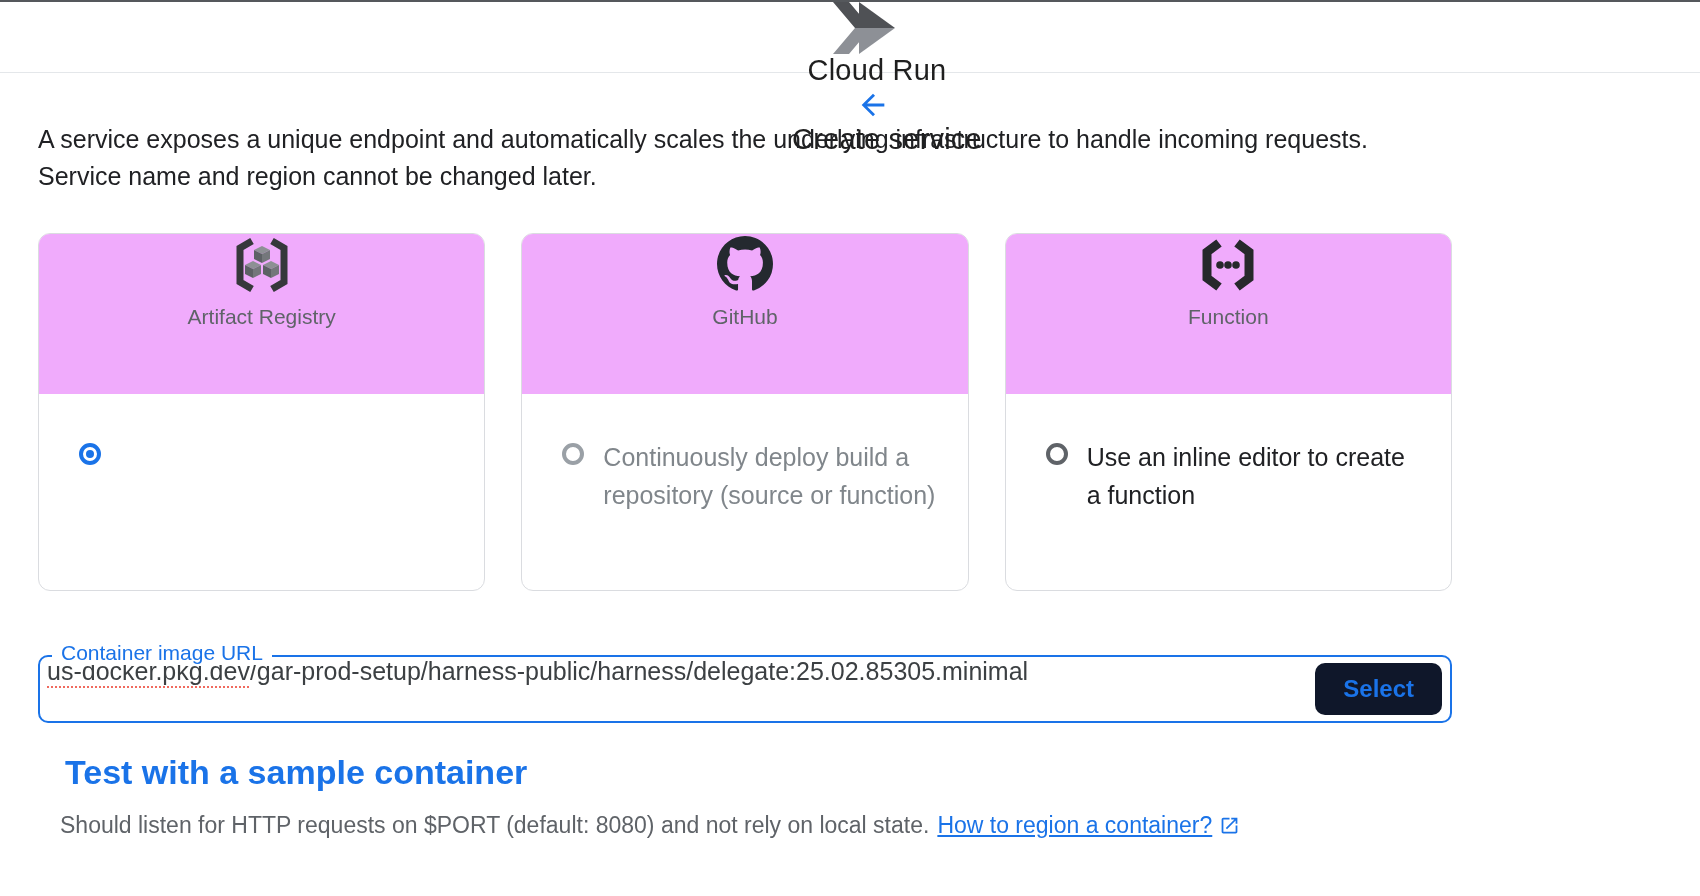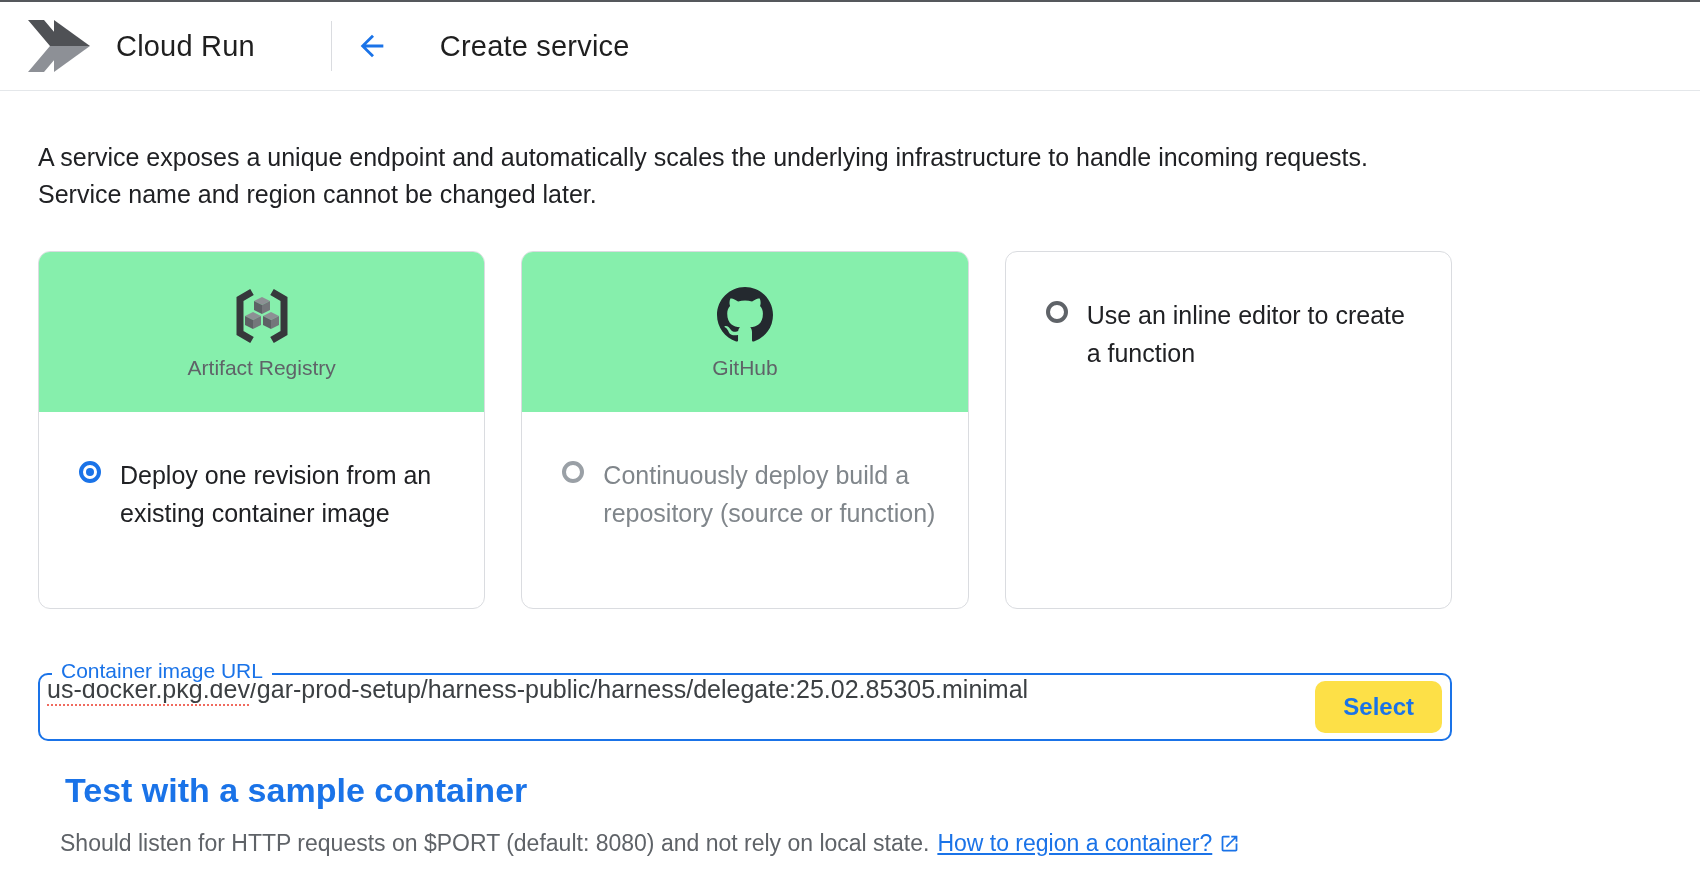--- a/index.html
+++ b/index.html
@@ -4,58 +4,58 @@
 <style>
   * { box-sizing: border-box; }
   html,body { margin:0; padding:0; }
   body {
     width:1700px; height:896px; background:#ffffff;
     font-family:"Liberation Sans", sans-serif; color:#202124; overflow:hidden;
   }
   .top-edge { height:2px; background:#55585c; }
 
   
-  .header { height:89px; display:flex; align-items:center; padding-left:28px;
-            border-bottom:1px solid #e4e7ea; background:#fff; }
+  .header { height:71px; display:flex; align-items:center; padding-left:28px;
+            border-bottom:1px solid #e4e7ea; background:#fff;flex-direction:column; }
   .logo { width:62px; height:52px; display:flex; align-items:center; }
   .product-title { font-size:29px; color:#1f1f1f; margin-left:26px; letter-spacing:.2px; }
   .hdr-divider { width:1px; height:50px; background:#dadce0; margin-left:76px; }
   .back-btn { width:44px; height:44px; margin-left:18px; display:flex; align-items:center;
               justify-content:center; border:none; background:transparent; cursor:pointer; border-radius:50%; }
   .page-title { font-size:29px; color:#1f1f1f; margin-left:46px; letter-spacing:.2px; }
 
   
   .main { padding:0 38px; }
   .intro { margin-top:48px; font-size:25px; line-height:37px; color:#202124; max-width:1420px; }
 
   
   .cards { margin-top:38px; display:grid; grid-template-columns:repeat(3,1fr); gap:36px; width:1414px; }
   .card { height:358px; border:1px solid #dadce0; border-radius:12px; background:#fff; overflow:hidden; }
-  .card-top { height:160px; background:#86efac; display:flex; align-items:center; justify-content:center; gap:60px; }
+  .card-top { height:160px; background:#f0abfc; display:flex; justify-content:center; gap:60px; }
   .icon-stack { display:flex; flex-direction:column; align-items:center; gap:13px; }
   .icon-box { height:58px; display:flex; align-items:flex-end; justify-content:center; }
   .icon-label { font-size:21px; color:#5f6368; }
   .card-body { padding:44px 26px 0 40px; display:flex; gap:19px; cursor:pointer; }
   .radio { width:22px; height:22px; border-radius:50%; flex:none; position:relative; margin-top:5px; }
   .radio.selected { border:4px solid #1a73e8; }
   .radio.selected::after { content:""; position:absolute; inset:3px; background:#1a73e8; border-radius:50%; }
   .radio.unsel-light { border:4px solid #9aa0a6; }
   .radio.unsel-dark { border:4px solid #5f6368; }
   .opt-text { font-size:25px; line-height:38px; color:#202124; max-width:350px; }
   .opt-text.muted { color:#80868b; }
 
   
   .field { margin-top:64px; position:relative; width:1414px; height:68px;
            border:2px solid #1a73e8; border-radius:10px; display:flex; align-items:flex-start; background:#fff; }
   .field-label { position:absolute; top:-16px; left:12px; background:#fff; padding:0 9px;
                  font-size:21px; color:#1a73e8; white-space:nowrap; }
   .field-value { padding-left:7px; font-size:25px; color:#3c4043; white-space:nowrap; cursor:text; }
   .spell { text-decoration:underline dotted #f06a5e; text-decoration-thickness:2px; text-underline-offset:6px; }
   .select-btn { position:absolute; right:8px; top:50%; transform:translateY(-50%);
-                background:#fde047; color:#1a73e8; font-family:inherit; font-size:24px; font-weight:600;
+                background:#0f172a; color:#1a73e8; font-family:inherit; font-size:24px; font-weight:600;
                 border:none; border-radius:10px; padding:12px 28px; cursor:pointer; }
 
   
   .sample-link { display:inline-block; margin:30px 0 0 27px; color:#1a73e8; font-size:34px;
                  font-weight:600; text-decoration:none; cursor:pointer; }
   .helper { margin:20px 0 3px 22px; font-size:23px; color:#5f6368; display:flex; align-items:center; }
   .helper-link { color:#1a73e8; text-decoration:underline; margin-left:8px; cursor:pointer; }
   .ext-icon { display:inline-flex; margin-left:7px; }
 </style>
 </head>
@@ -112,21 +112,20 @@
                 <polygon points="30,27 38,31 38,40 30,36" fill="#5d6165"></polygon>
                 <polygon points="46,27 38,31 38,40 46,36" fill="#74777b"></polygon>
               </g>
             </svg>
           </span>
           <span class="icon-label">Artifact Registry</span>
         </div>
       </div>
       <div class="card-body">
         <span class="radio selected"></span>
-        <span class="opt-text">Deploy one revision from an existing container image</span>
       </div>
     </div>
 
     <div class="card">
       <div class="card-top">
         <div class="icon-stack">
           <span class="icon-box">
             <svg width="56" height="56" viewBox="0 0 56 56">
               <g transform="scale(3.5)">
                 <path fill="#24292f" d="M8 0C3.58 0 0 3.58 0 8c0 3.54 2.29 6.53 5.47 7.59.4.07.55-.17.55-.38 0-.19-.01-.82-.01-1.49-2.01.37-2.53-.49-2.69-.94-.09-.23-.48-.94-.82-1.13-.28-.15-.68-.52-.01-.53.63-.01 1.08.58 1.23.82.72 1.21 1.87.87 2.33.66.07-.52.28-.87.51-1.07-1.78-.2-3.64-.89-3.64-3.95 0-.87.31-1.59.82-2.15-.08-.2-.36-1.02.08-2.12 0 0 .67-.21 2.2.82.64-.18 1.32-.27 2-.27s1.36.09 2 .27c1.53-1.04 2.2-.82 2.2-.82.44 1.1.16 1.92.08 2.12.51.56.82 1.27.82 2.15 0 3.07-1.87 3.75-3.65 3.95.29.25.54.73.54 1.48 0 1.07-.01 1.93-.01 2.2 0 .21.15.46.55.38A8.01 8.01 0 0 0 16 8c0-4.42-3.58-8-8-8z"></path>
@@ -136,20 +135,34 @@
           <span class="icon-label">GitHub</span>
         </div>
       </div>
       <div class="card-body">
         <span class="radio unsel-light"></span>
         <span class="opt-text muted">Continuously deploy build a repository (source or function)</span>
       </div>
     </div>
 
     <div class="card">
+      <div class="card-top">
+        <div class="icon-stack">
+          <span class="icon-box">
+            <svg width="58" height="54" viewBox="0 0 58 54">
+              <path d="M20 5 L8 14 V40 L20 49" fill="none" stroke="#26282b" stroke-width="9"></path>
+              <path d="M38 5 L50 14 V40 L38 49" fill="none" stroke="#26282b" stroke-width="9"></path>
+              <circle cx="21" cy="27" r="3.8" fill="#26282b"></circle>
+              <circle cx="29" cy="27" r="3.8" fill="#26282b"></circle>
+              <circle cx="37" cy="27" r="3.8" fill="#26282b"></circle>
+            </svg>
+          </span>
+          <span class="icon-label">Function</span>
+        </div>
+      </div>
       <div class="card-body">
         <span class="radio unsel-dark"></span>
         <span class="opt-text">Use an inline editor to create a function</span>
       </div>
     </div>
 
   </div>
 
   
   <div class="field">

